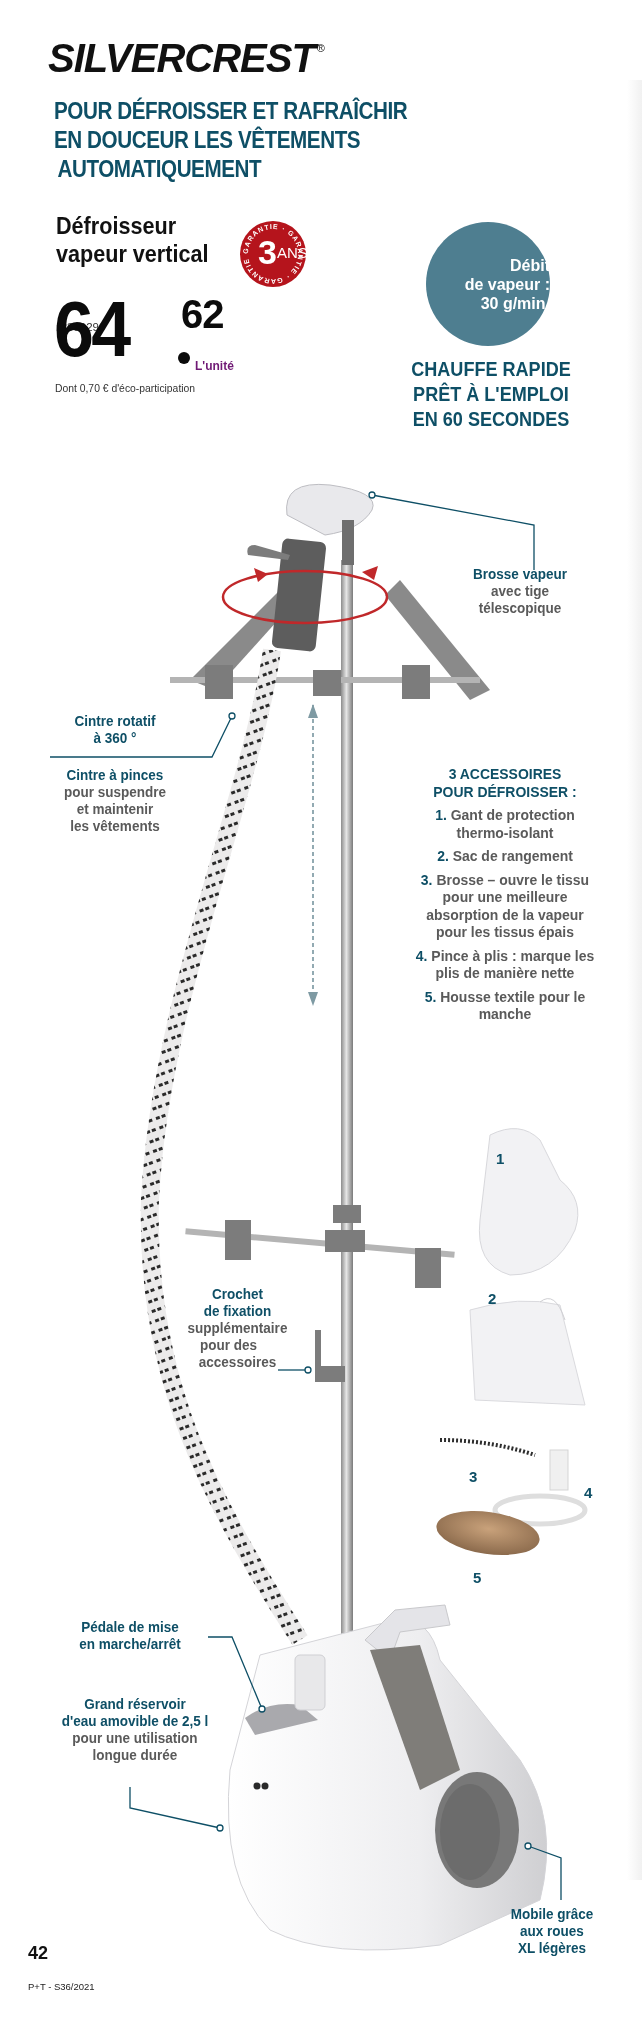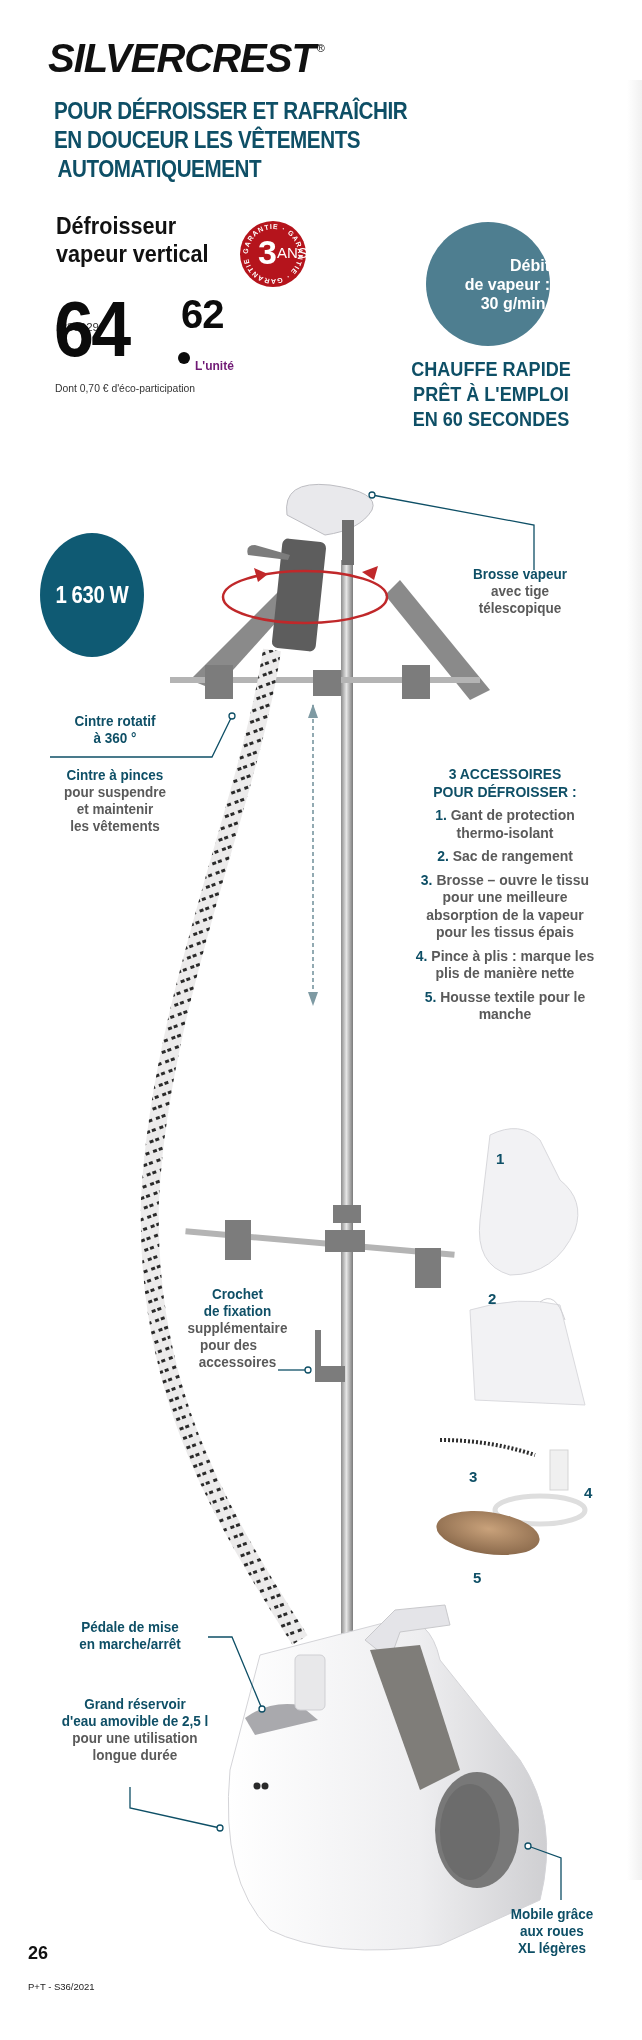--- a/index.html
+++ b/index.html
@@ -203,23 +203,20 @@
     <div>de vapeur :</div>
     <div>30 g/min.</div>
   </div>
 
   <div class="abs quick">
     <div>CHAUFFE RAPIDE</div>
     <div>PRÊT À L'EMPLOI</div>
     <div>EN 60 SECONDES</div>
   </div>
 
-  <div class="abs power-badge">
-      <span>1 630 W</span>
-    </div>
 
   <div class="abs callout brush-label">
     <div class="teal">Brosse vapeur</div>
     <div class="grey">avec tige</div>
     <div class="grey">télescopique</div>
   </div>
 
   <div class="abs callout hanger-label">
     <div class="teal">Cintre rotatif</div>
     <div class="teal">à 360 °</div>
@@ -269,15 +266,15 @@
     <div class="grey">pour une utilisation</div>
     <div class="grey">longue durée</div>
   </div>
 
   <div class="abs callout wheels-label">
     <div class="teal">Mobile grâce</div>
     <div class="teal">aux roues</div>
     <div class="teal">XL légères</div>
   </div>
 
-  <div class="abs page-num">26</div>
+  <div class="abs page-num">42</div>
   <div class="abs footer-code">P+T - S36/2021</div>
 </div>
 
 </body></html>

